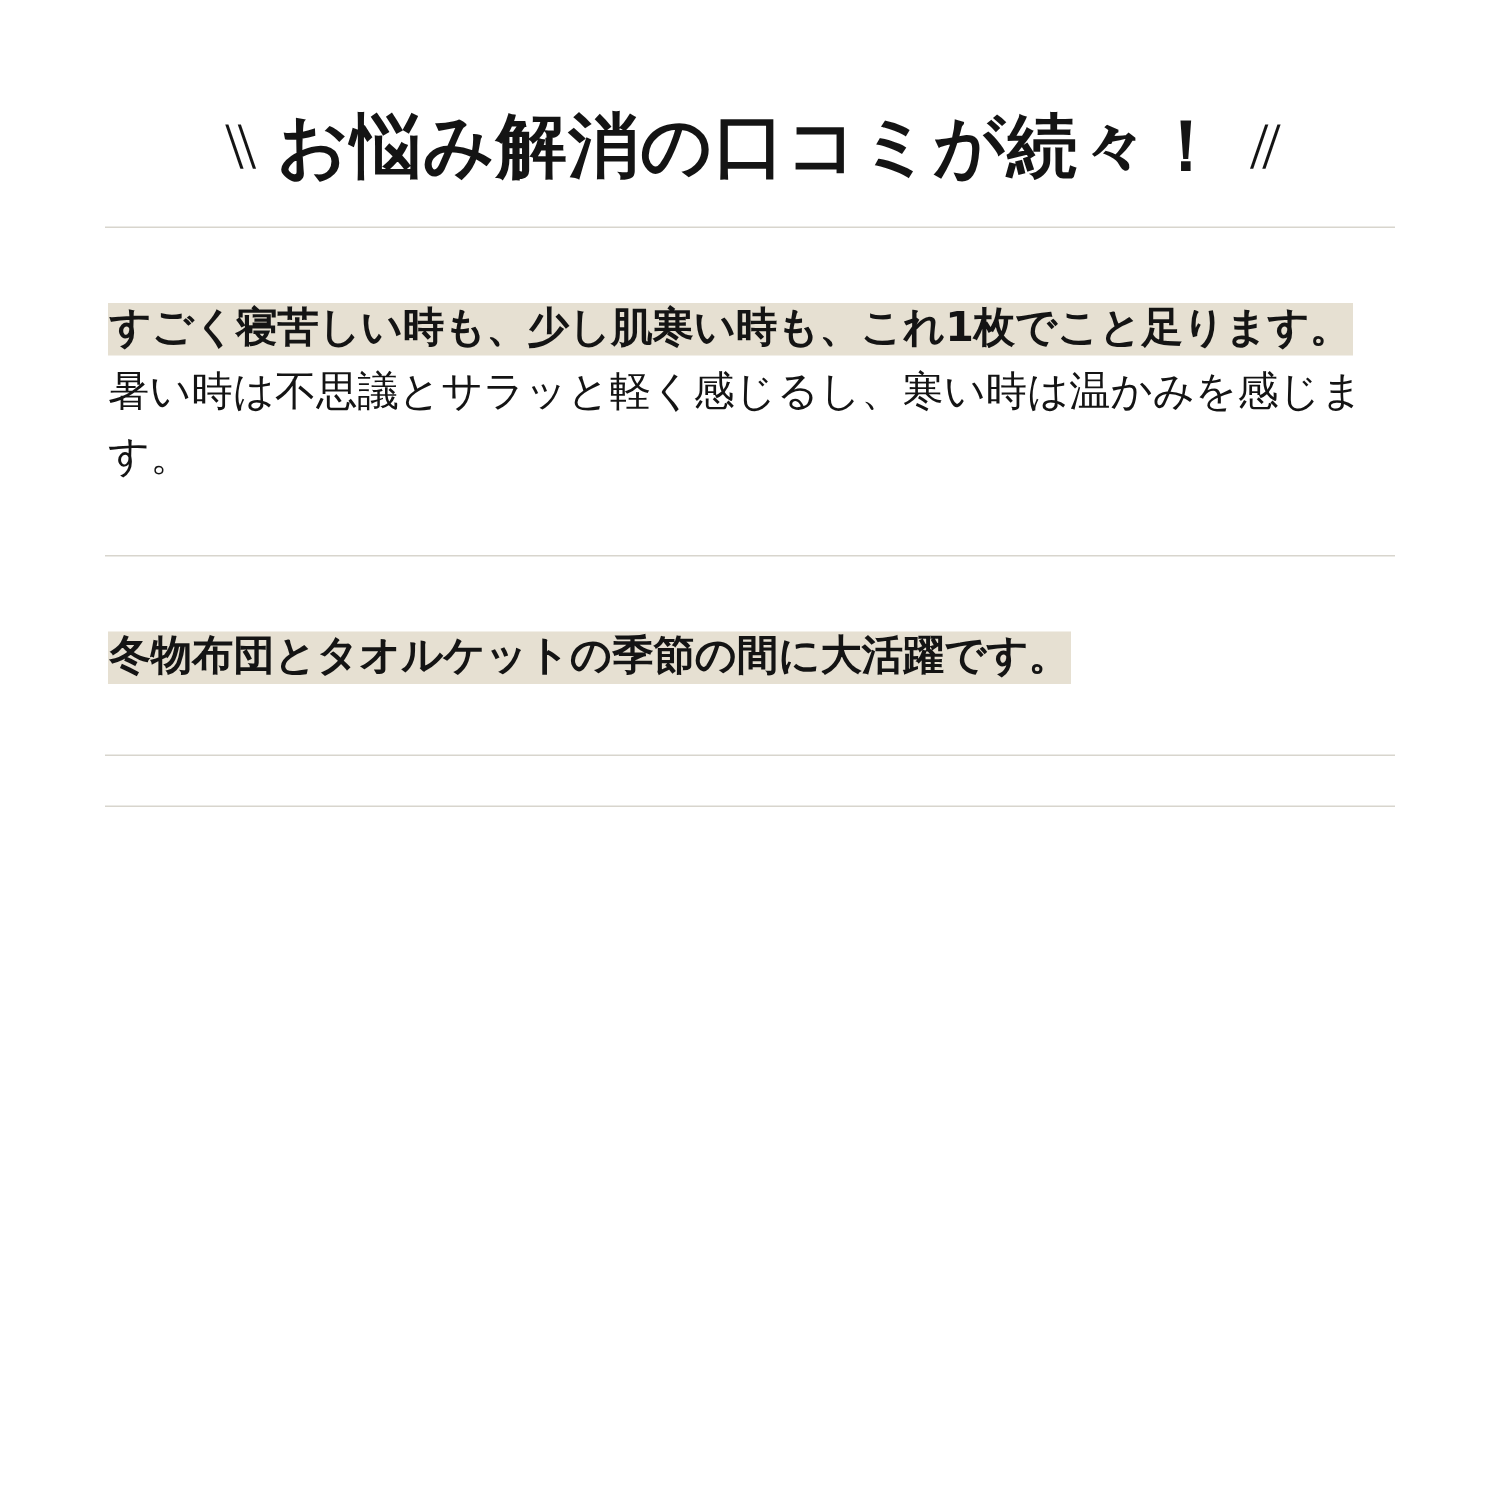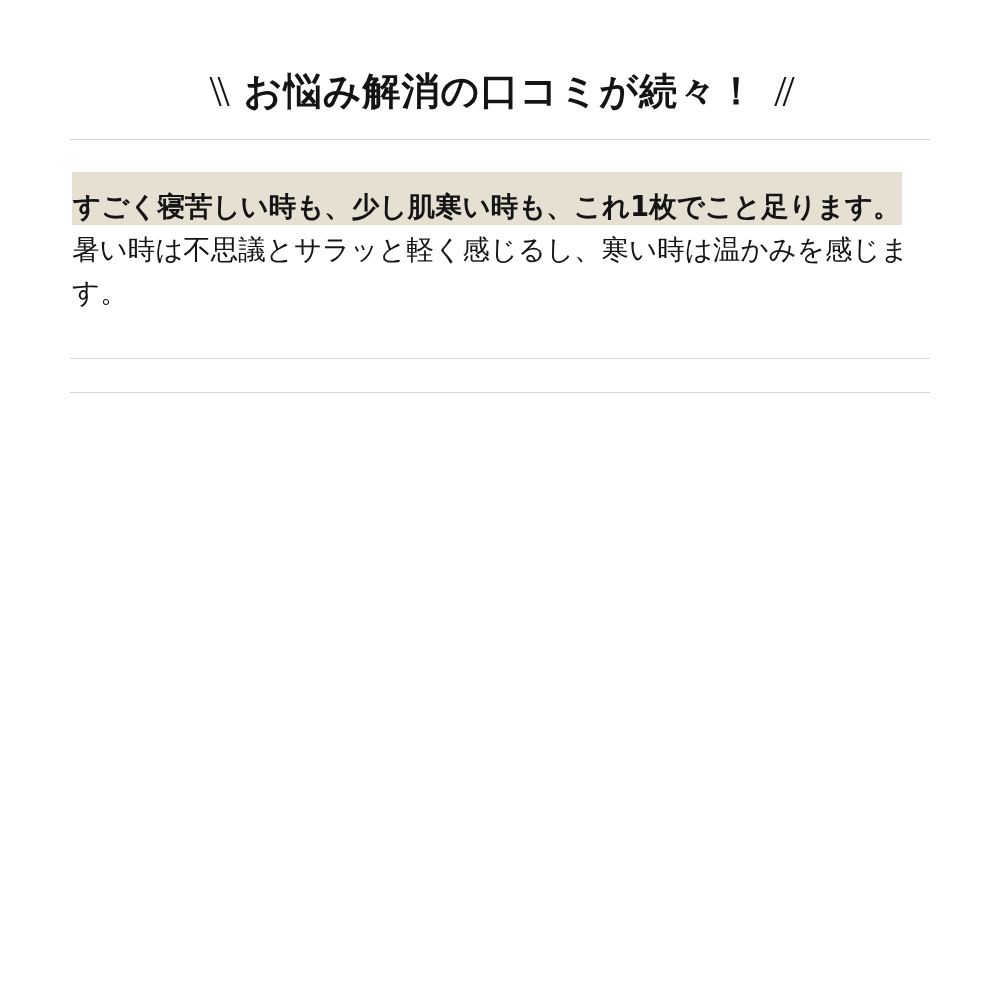--- a/index.html
+++ b/index.html
@@ -28,21 +28,21 @@
   .heading {
     display: flex;
     align-items: center;
     justify-content: center;
     gap: 18px;
     margin: 14px 0 22px 0;
   }
   .heading-title {
     font-family: "Liberation Serif", serif;
     font-weight: bold;
-    font-size: 38px;
+    font-size: 47px;
     letter-spacing: 1px;
     white-space: nowrap;
     color: #141414;
   }
   .slashes {
     display: inline-block;
     font-family: "Liberation Serif", serif;
     font-size: 44px;
     font-weight: normal;
     color: #141414;
@@ -69,21 +69,21 @@
     font-family: "DejaVu Sans", sans-serif;
     font-size: 27.5px;
     line-height: 1.58;
     color: #141414;
     text-align: left;
     word-break: break-all;
   }
   .hl {
     font-weight: bold;
     background: #e6e0d2;
-    padding: 18px 1px 3px 1px;
+    padding: 0 1px 3px 1px;
     box-decoration-break: clone;
     -webkit-box-decoration-break: clone;
   }
   .plain {
     font-weight: normal;
   }
 </style>
 </head>
 <body>
 
@@ -96,19 +96,22 @@
   </div>
 
   <div class="reviews">
 
     <div class="review">
       <p class="review-text"><span class="hl">すごく寝苦しい時も、少し肌寒い時も、これ1枚でこと足ります。</span><span class="plain">暑い時は不思議とサラッと軽く感じるし、寒い時は温かみを感じます。</span></p>
     </div>
 
 
 
+    <div class="review">
+      <p class="review-text"><span class="hl">冬物布団とタオルケットの季節の間に大活躍です。</span></p>
+    </div>
 
     <div class="review">
       
     </div>
 
   </div>
 </div>
 
 </body></html>

